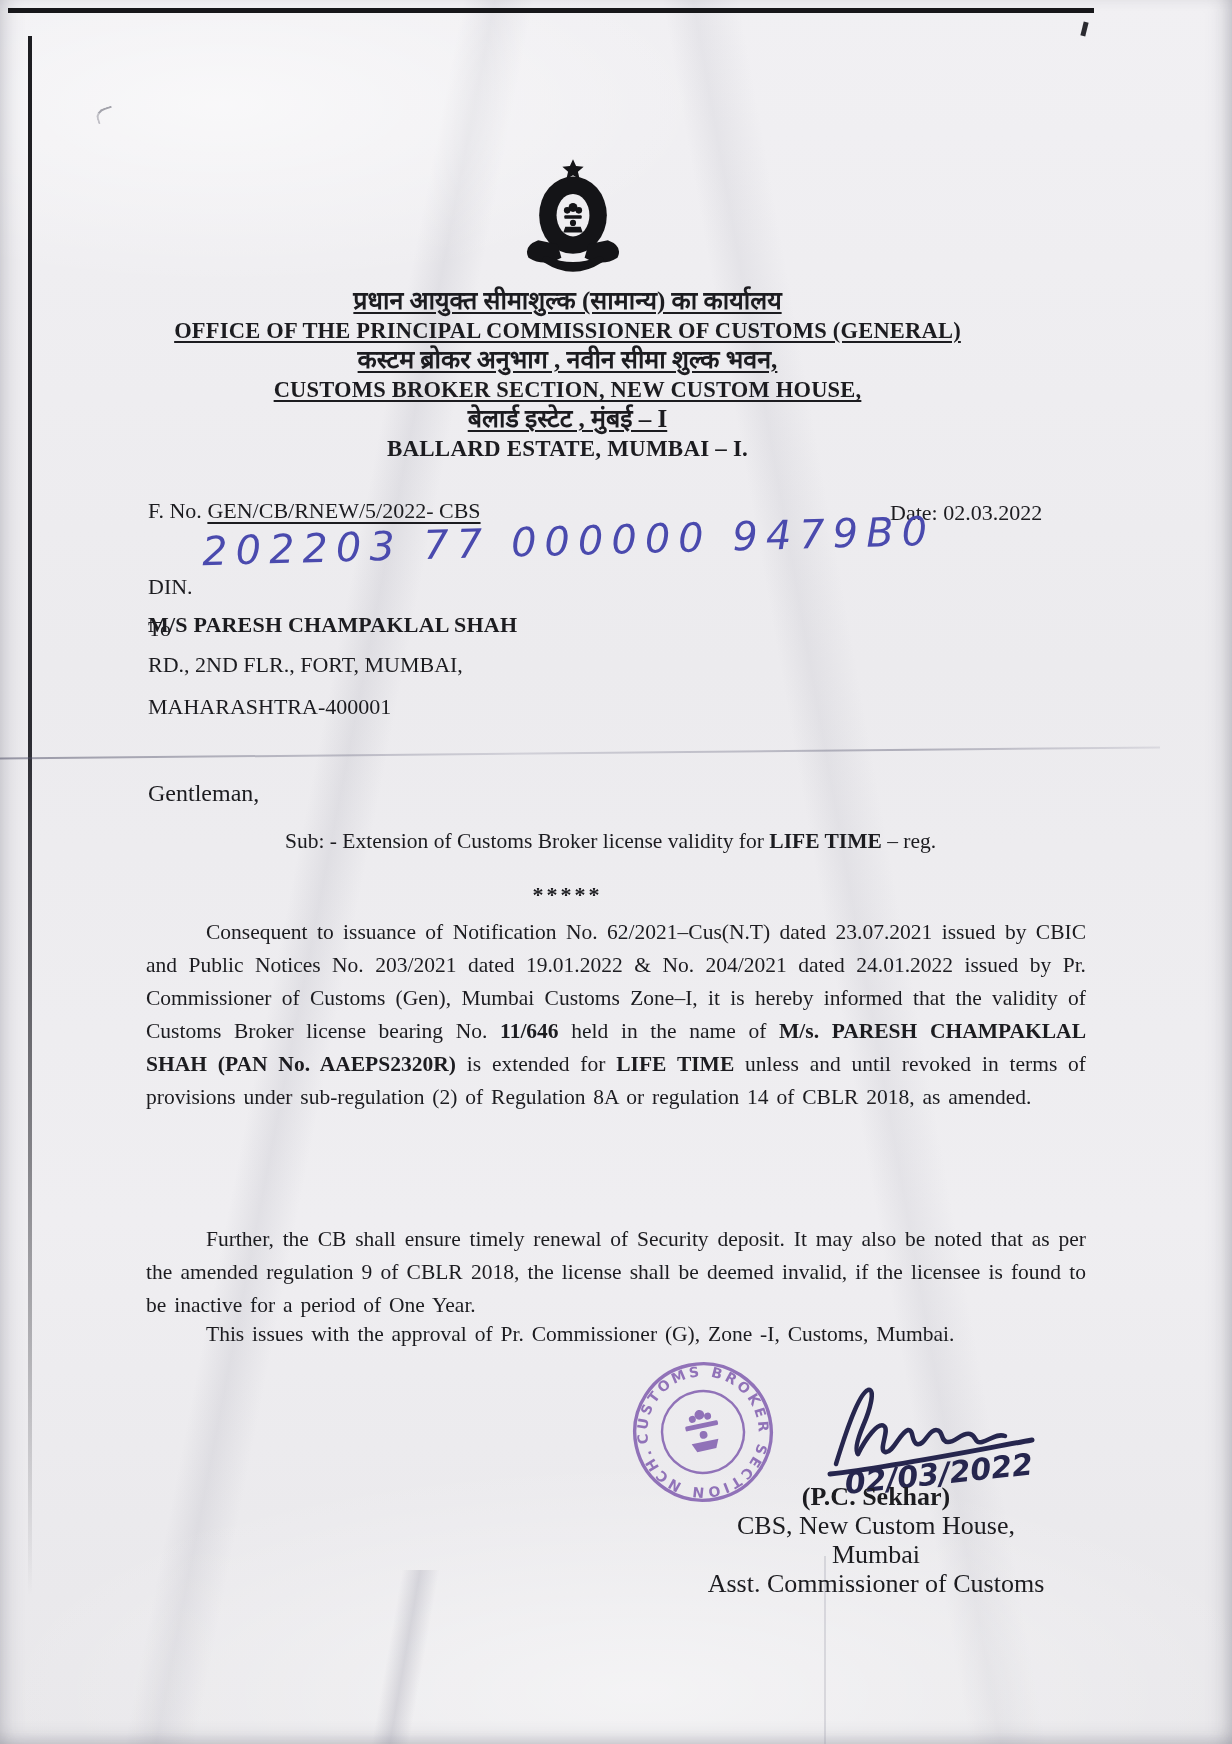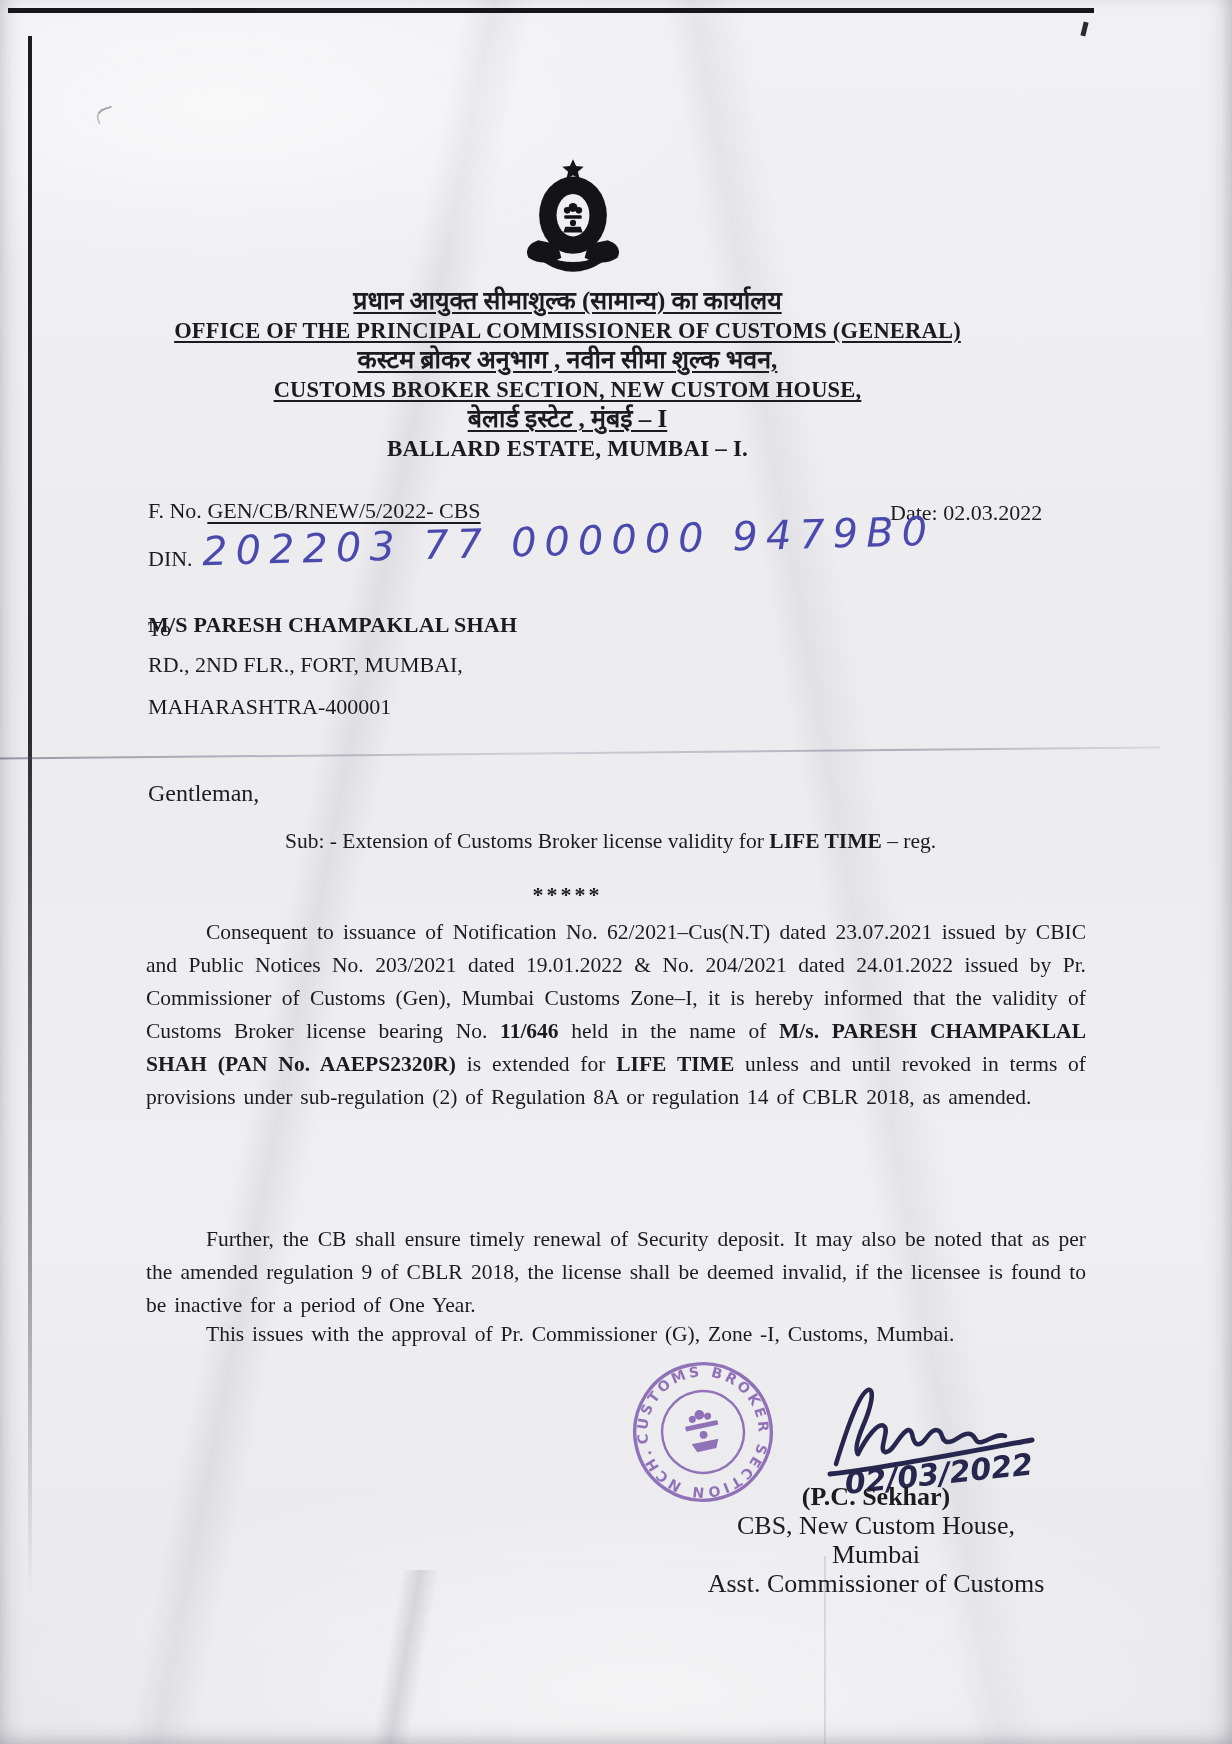--- a/index.html
+++ b/index.html
@@ -36,21 +36,21 @@
   
   .header { position:absolute; top:286px; left:0; width:1135px; text-align:center; font-weight:bold; }
   .h-hi { font-size:25px; line-height:30px; text-decoration:underline; text-decoration-thickness:2px; text-underline-offset:3px; }
   .h-en { font-size:22.5px; line-height:29px; text-decoration:underline; text-decoration-thickness:2px; text-underline-offset:3px; letter-spacing:.2px; }
   .h-en.last { text-decoration:none; font-size:23px; }
 
   
   .fno { position:absolute; top:498px; left:148px; font-size:22px; }
   .fno .u { text-decoration:underline; text-decoration-thickness:2px; text-underline-offset:4px; }
   .date { position:absolute; top:500px; left:890px; font-size:22px; }
-  .din-label { position:absolute; top:546px; left:148px; font-size:22px;text-align:right; }
+  .din-label { position:absolute; top:574px; left:148px; font-size:22px;text-align:right; }
   .din-hand { position:absolute; top:518px; left:202px; font-size:40px; color:#4a4aae;
       font-family:"DejaVu Sans", sans-serif; font-style:italic; letter-spacing:8px;
       transform:rotate(-1.6deg); white-space:nowrap; }
 
   
   .to { position:absolute; top:584px; left:148px; font-size:22px;margin-top:32px; }
   .addr-name { position:absolute; top:612px; left:148px; font-size:22px; font-weight:bold; letter-spacing:.2px; }
   .addr1 { position:absolute; top:640px; left:148px; font-size:22px; }
   .addr2 { position:absolute; top:652px; left:148px; font-size:22px; }
   .addr3 { position:absolute; top:694px; left:148px; font-size:22px; }

